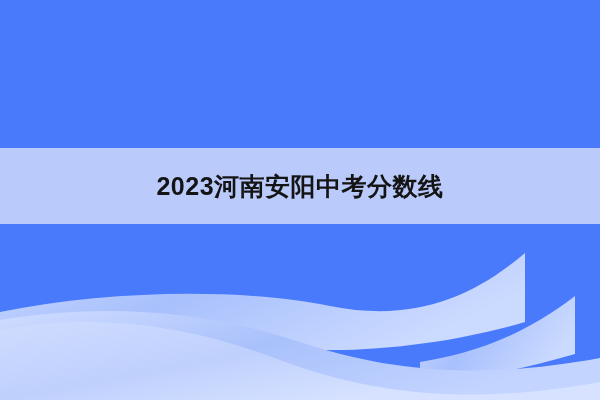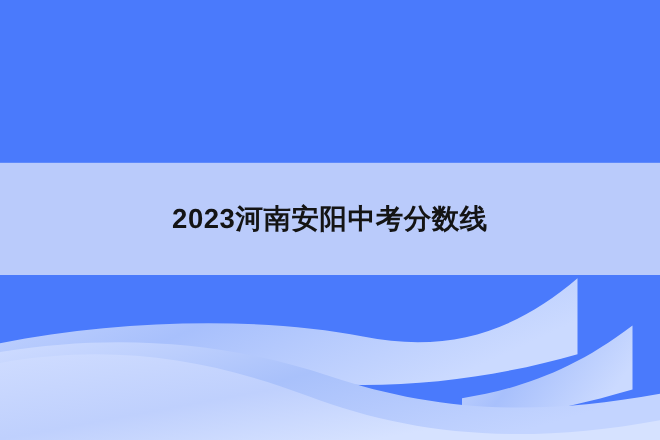--- a/index.html
+++ b/index.html
@@ -28,21 +28,21 @@
     height: 148px;
     background: #4a7afc;
   }
 
   
   .title-band {
     position: absolute;
     left: 0;
     top: 148px;
     width: 600px;
-    height: 102px;
+    height: 76px;
     background: #bacbfb;
     display: flex;
     align-items: center;
     justify-content: center;
   }
 
   .title-text {
     font-family: "Liberation Sans", "DejaVu Sans", sans-serif;
     font-size: 25px;
     font-weight: bold;

